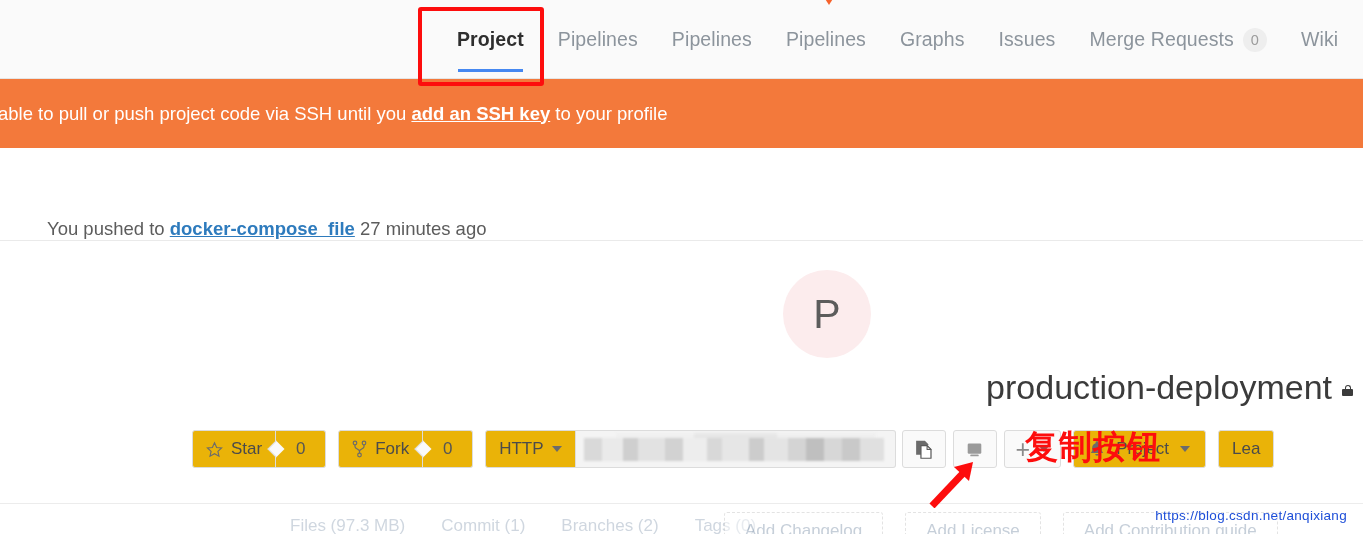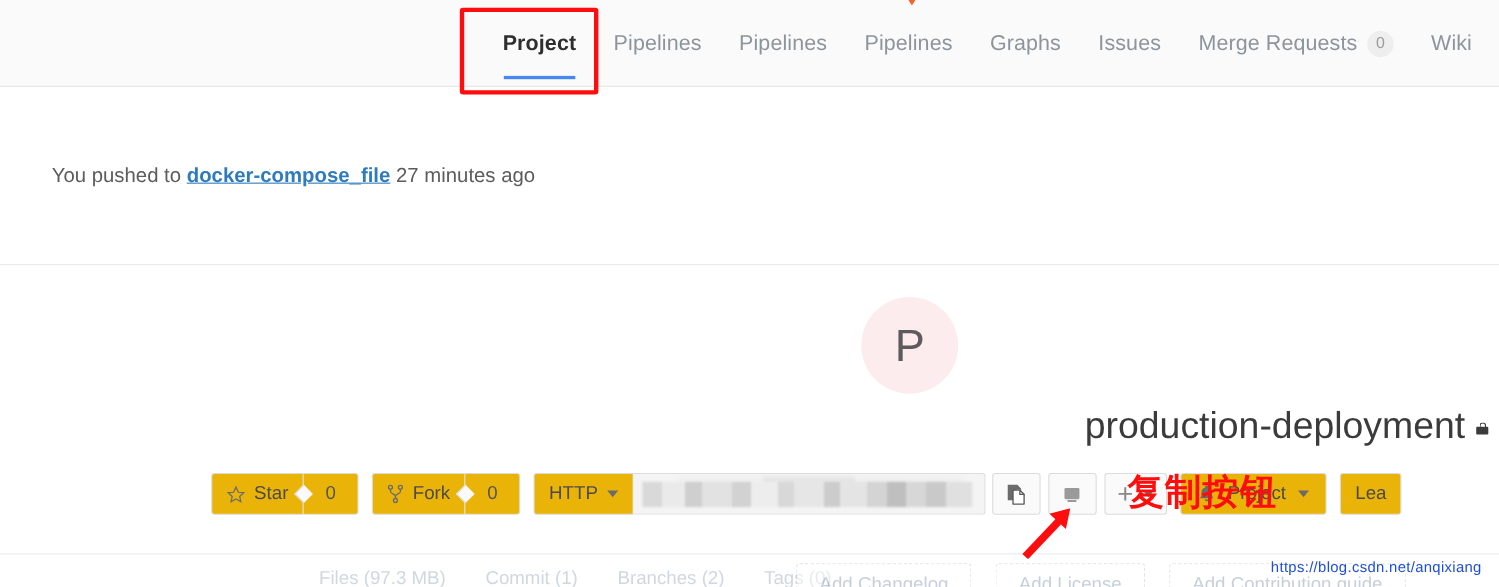--- a/index.html
+++ b/index.html
@@ -125,21 +125,21 @@
 
   
   .event-row {
     position: absolute;
     top: 148px; left: 0;
     width: 1363px;
     height: 93px;
     background: #fff;
     border-bottom: 1px solid #eaeaea;
     display: flex;
-    align-items: flex-start;
+    align-items: flex-end;
   }
   .event-text {
     margin-left: 47px;
     font-size: 18.5px;
     color: #5c5c5c;
     white-space: nowrap;
   }
   .event-text .branch {
     color: #2e7bbd;
     font-weight: bold;
@@ -429,20 +429,25 @@
         <span>Wiki</span>
       </div>
 
     </div>
 
     <div class="top-caret"></div>
   </div>
 
   <div class="anno-box"></div>
 
+  <div class="banner">
+    <div class="banner-text">
+      <span>able to pull or push project code via SSH until you </span><a href="#">add an SSH key</a><span> to your profile</span>
+    </div>
+  </div>
 
   <div class="event-row">
     <div class="event-text">
       <span>You pushed to </span><a class="branch" href="#">docker-compose_file</a><span> 27 minutes ago</span>
     </div>
   </div>
 
   <div class="avatar">
     <span>P</span>
   </div>

